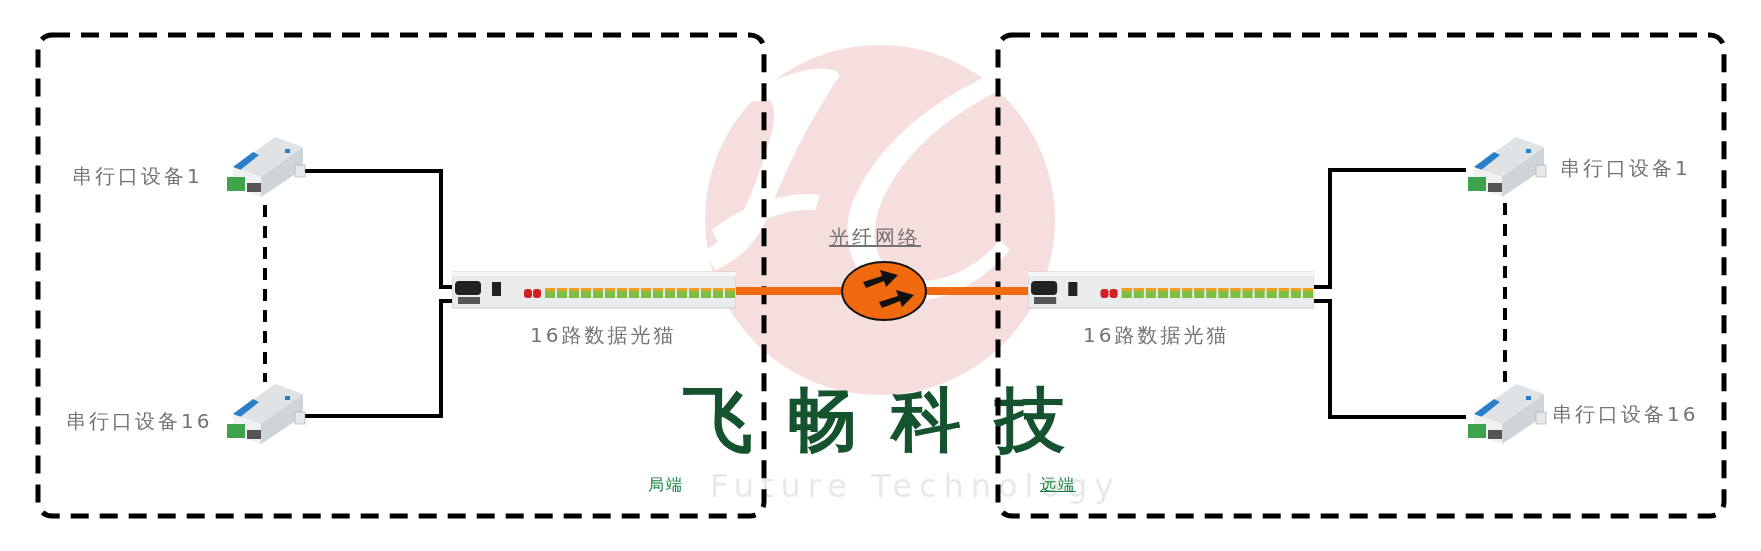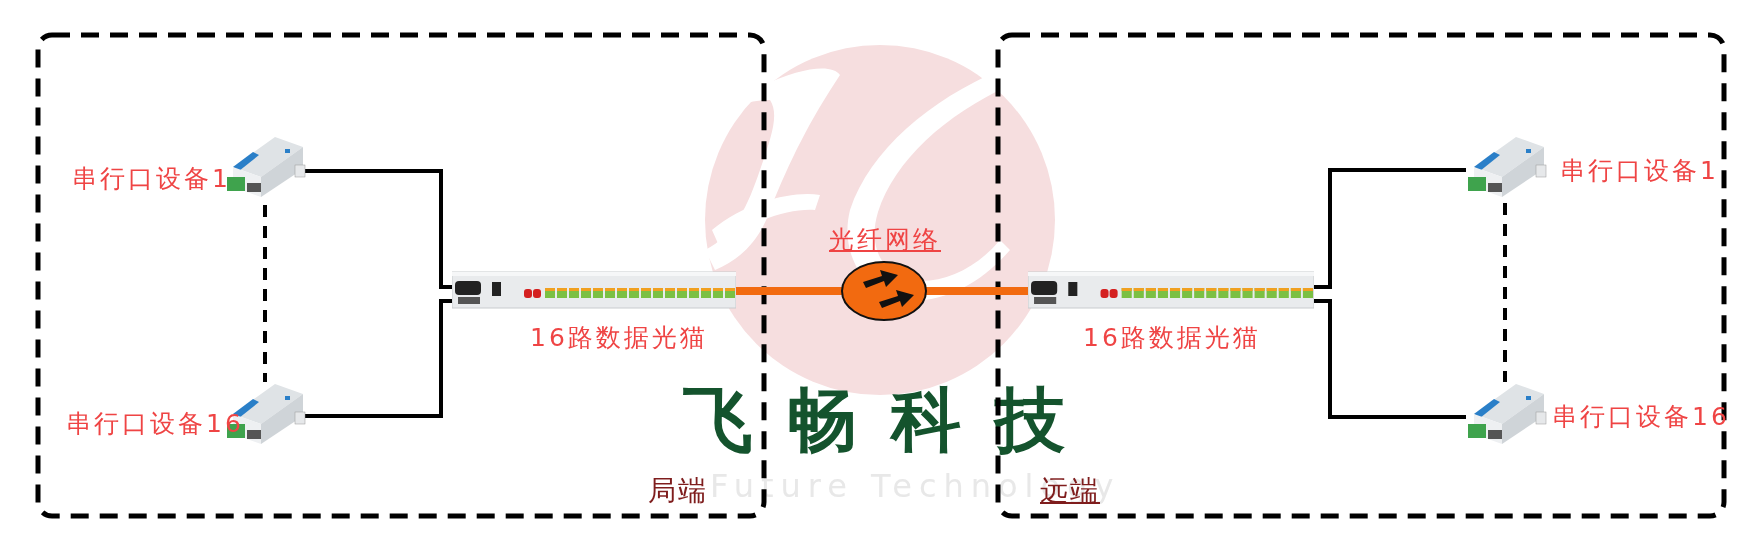--- a/index.html
+++ b/index.html
@@ -1,19 +1,19 @@
 <!DOCTYPE html>
 <html><head>
 <meta charset="utf-8">
 <style>
   html, body { margin:0; padding:0; background:#ffffff; }
   body { width:1761px; height:551px; position:relative; overflow:hidden;
          font-family:"DejaVu Sans","Liberation Sans",sans-serif; }
-  .label { position:absolute; font-size:25px; color:#ef4444; letter-spacing:3px; white-space:nowrap; line-height:1;text-align:right; }
-  .site-label { position:absolute; font-size:28px; color:#7f1d1d; letter-spacing:2px; white-space:nowrap; line-height:1; }
+  .label { position:absolute; font-size:20px; color:#737373; letter-spacing:3px; white-space:nowrap; line-height:1;text-align:right; }
+  .site-label { position:absolute; font-size:16px; color:#15803d; letter-spacing:2px; white-space:nowrap; line-height:1; }
   .wm-cn { position:absolute; font-size:70px; color:#14532d; letter-spacing:34px; white-space:nowrap; font-weight:bold; line-height:1; font-family:"DejaVu Serif","Liberation Serif",serif; }
   .wm-en { position:absolute; font-size:32px; color:#e8e8e8; letter-spacing:7px; white-space:nowrap; line-height:1; }
   svg { position:absolute; left:0; top:0; }
   .device { position:absolute; width:82px; height:70px; }
   .modem { position:absolute; height:40px; }
 </style>
 </head>
 <body>
 
 <svg width="1761" height="551">

